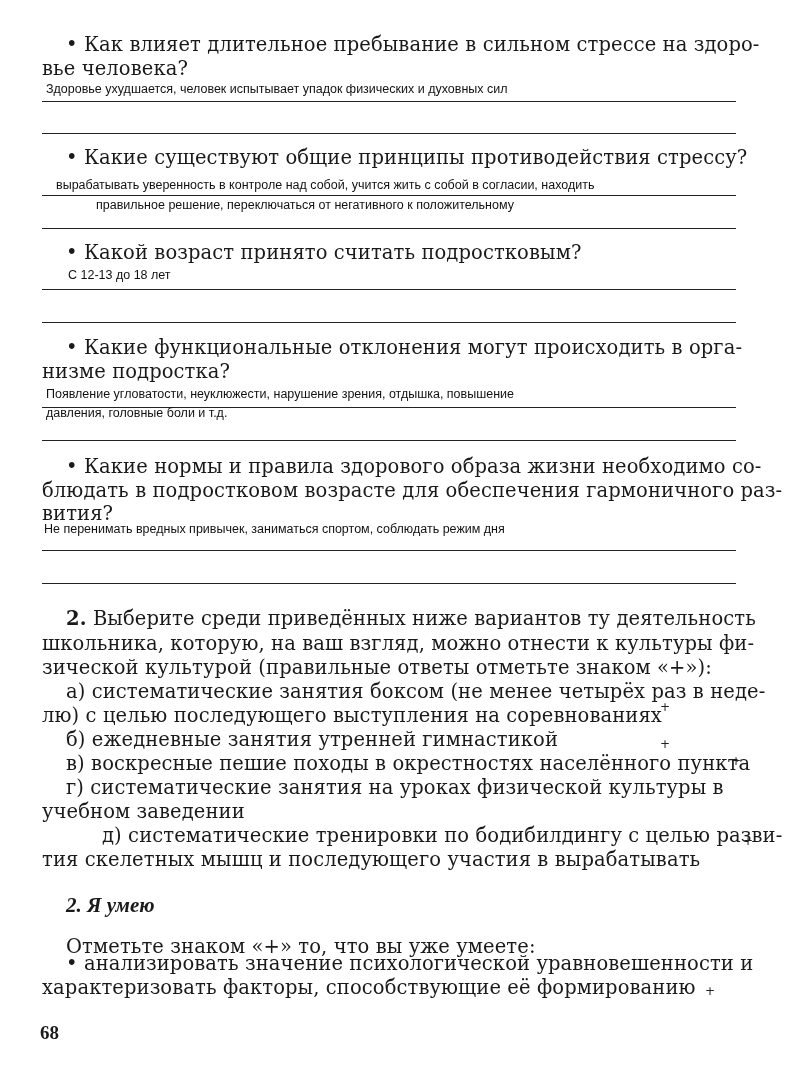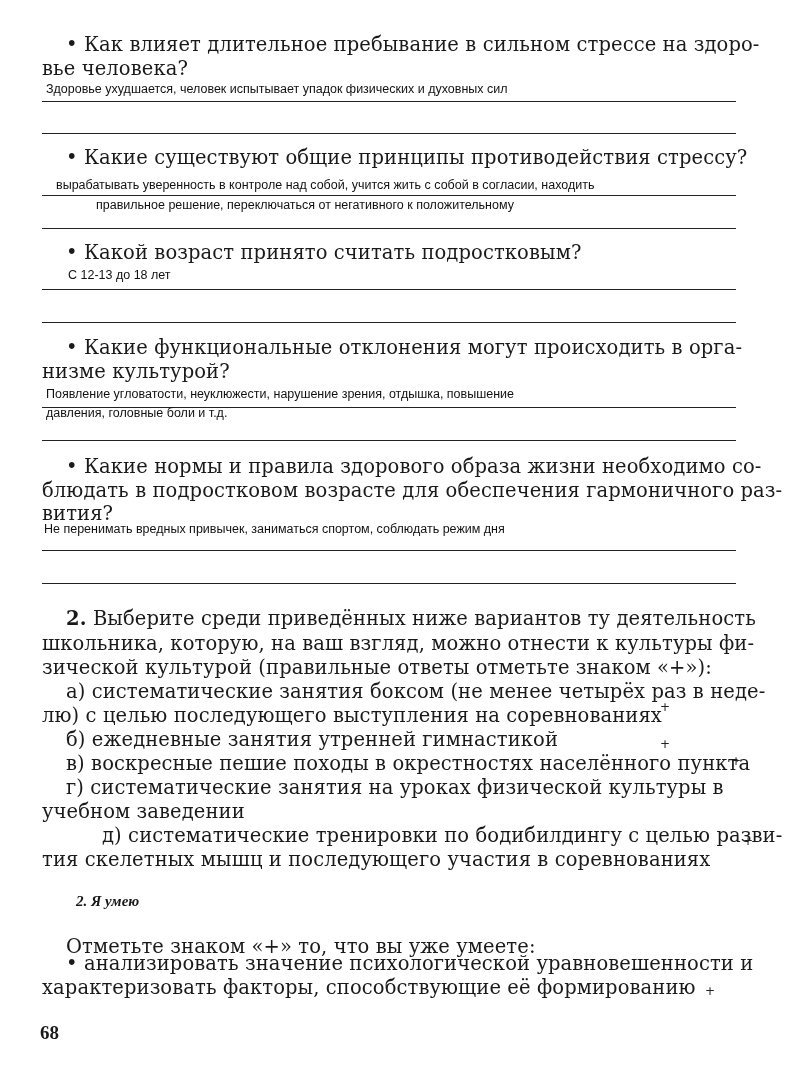--- a/index.html
+++ b/index.html
@@ -3,21 +3,21 @@
 <meta charset="utf-8">
 <style>
   html, body { margin: 0; padding: 0; background: #ffffff; }
   body { width: 787px; height: 1084px; position: relative; overflow: hidden; color: #1a1a1a; }
   .serif { font-family: "DejaVu Serif", "Liberation Serif", serif; font-size: 19.5px; letter-spacing: 0.1px; }
   .hand { font-family: "Liberation Sans", "DejaVu Sans", sans-serif; font-size: 12.5px; color: #111; position: absolute; white-space: nowrap; }
   .line { position: absolute; left: 42px; width: 694px; height: 0; border-top: 1.3px solid #222; }
   .ln { position: absolute; white-space: nowrap; }
   .plus { position: absolute; font-family: "DejaVu Sans", sans-serif; font-size: 12px; color: #222; }
   .bold { font-weight: bold; }
-  .title { font-family: "Liberation Serif", serif; font-style: italic; font-weight: bold; font-size: 15px; position: absolute; margin-left: 10px; }
+  .title { font-family: "Liberation Serif", serif; font-style: italic; font-weight: bold; font-size: 21px; position: absolute; }
   .pagenum { position: absolute; font-family: Liberation Serif, serif; font-weight: bold; font-size: 19px; }
 </style>
 </head>
 <body>
 
 <div class="ln serif" style="left:66px; top:33px;text-align:center;">• Как влияет длительное пребывание в сильном стрессе на здоро-</div>
 <div class="ln serif" style="left:42px; top:57px;">вье человека?</div>
 <div class="hand" style="left:46px; top:82px;">Здоровье ухудшается, человек испытывает упадок физических и духовных сил</div>
 <div class="line" style="top:101px;"></div>
 <div class="line" style="top:133px;"></div>
@@ -27,21 +27,21 @@
 <div class="line" style="top:195px;"></div>
 <div class="hand" style="left:56px; top:198px;padding-left:40px;">правильное решение, переключаться от негативного к положительному</div>
 <div class="line" style="top:228px;"></div>
 
 <div class="ln serif" style="left:66px; top:241px;">• Какой возраст принято считать подростковым?</div>
 <div class="hand" style="left:68px; top:268px;">С 12-13 до 18 лет</div>
 <div class="line" style="top:289px;"></div>
 <div class="line" style="top:322px;"></div>
 
 <div class="ln serif" style="left:66px; top:336px;">• Какие функциональные отклонения могут происходить в орга-</div>
-<div class="ln serif" style="left:42px; top:360px;">низме культурой?</div>
+<div class="ln serif" style="left:42px; top:360px;">низме подростка?</div>
 <div class="hand" style="left:46px; top:387px;">Появление угловатости, неуклюжести, нарушение зрения, отдышка, повышение</div>
 <div class="line" style="top:407px;"></div>
 <div class="hand" style="left:46px; top:406px;">давления, головные боли и т.д.</div>
 <div class="line" style="top:440px;"></div>
 
 <div class="ln serif" style="left:66px; top:455px;">• Какие нормы и правила здорового образа жизни необходимо со-</div>
 <div class="ln serif" style="left:42px; top:479px;">блюдать в подростковом возрасте для обеспечения гармоничного раз-</div>
 <div class="ln serif" style="left:42px; top:502px;">вития?</div>
 <div class="hand" style="left:44px; top:522px;">Не перенимать вредных привычек, заниматься спортом, соблюдать режим дня</div>
 <div class="line" style="top:550px;"></div>
@@ -61,21 +61,21 @@
 <div class="ln serif" style="left:66px; top:728px;">б) ежедневные занятия утренней гимнастикой</div>
 <div class="plus" style="left:660px; top:737px;">+</div>
 
 <div class="ln serif" style="left:66px; top:752px;">в) воскресные пешие походы в окрестностях населённого пункта</div>
 <div class="plus" style="left:731px; top:754px;">+</div>
 
 <div class="ln serif" style="left:66px; top:776px;">г) систематические занятия на уроках физической культуры в</div>
 <div class="ln serif" style="left:42px; top:800px;">учебном заведении</div>
 
 <div class="ln serif" style="left:66px; top:824px;margin-left:36px;">д) систематические тренировки по бодибилдингу с целью разви-</div>
-<div class="ln serif" style="left:42px; top:848px;">тия скелетных мышц и последующего участия в соревнованиях</div>
+<div class="ln serif" style="left:42px; top:848px;">тия скелетных мышц и последующего участия в вырабатывать</div>
 <div class="plus" style="left:743px; top:834px;">+</div>
 
 <div class="title" style="left:66px; top:893px;">2. Я умею</div>
 <div class="ln serif" style="left:66px; top:928px;margin-top:7px;">Отметьте знаком «+» то, что вы уже умеете:</div>
 <div class="ln serif" style="left:66px; top:952px;">• анализировать значение психологической уравновешенности и</div>
 <div class="ln serif" style="left:42px; top:976px;">характеризовать факторы, способствующие её формированию</div>
 <div class="plus" style="left:705px; top:984px;">+</div>
 
 <div class="pagenum" style="left:40px; top:1022px;">68</div>
 

